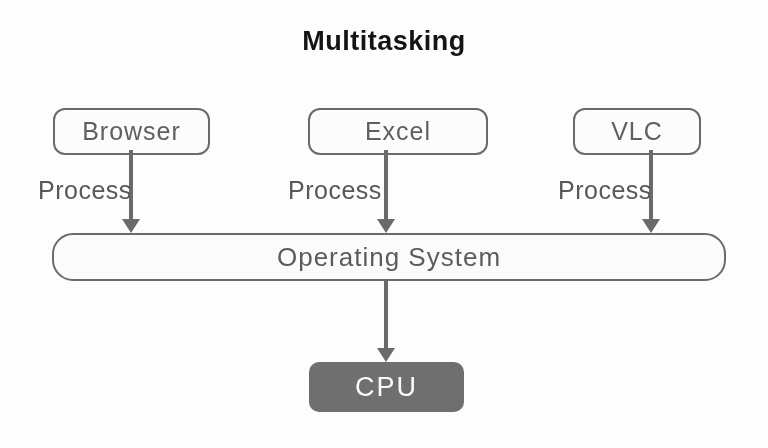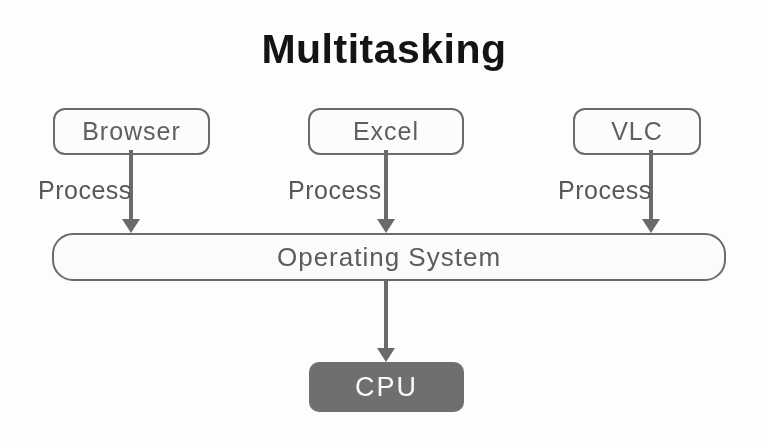--- a/index.html
+++ b/index.html
@@ -10,39 +10,39 @@
   .canvas{
     position:relative;
     width:768px;height:448px;
     background:#fdfdfd;
     overflow:hidden;
   }
   .title{
     position:absolute;
     left:0;top:26px;width:768px;
     text-align:center;
-    font-size:41px;
+    font-size:27px;
     font-weight:800;
     letter-spacing:.5px;
     color:#141414;
   }
   .app-box{
     position:absolute;
     top:108px;height:47px;
     box-sizing:border-box;
     border:2.5px solid #6a6a6a;
     border-radius:12px;
     background:#fcfcfc;
     display:flex;align-items:center;justify-content:center;
     font-size:25px;
     color:#5f5f5f;
     letter-spacing:1px;
   }
   .box-browser{left:53px;width:157px;}
-  .box-excel{left:308px;width:156px;}
+  .box-excel{left:308px;width:180px;}
   .box-vlc{left:573px;width:128px;}
   .stem{
     position:absolute;
     width:4px;
     background:#6a6a6a;
   }
   .arrowhead{
     position:absolute;
     width:0;height:0;
     border-left:9px solid transparent;

